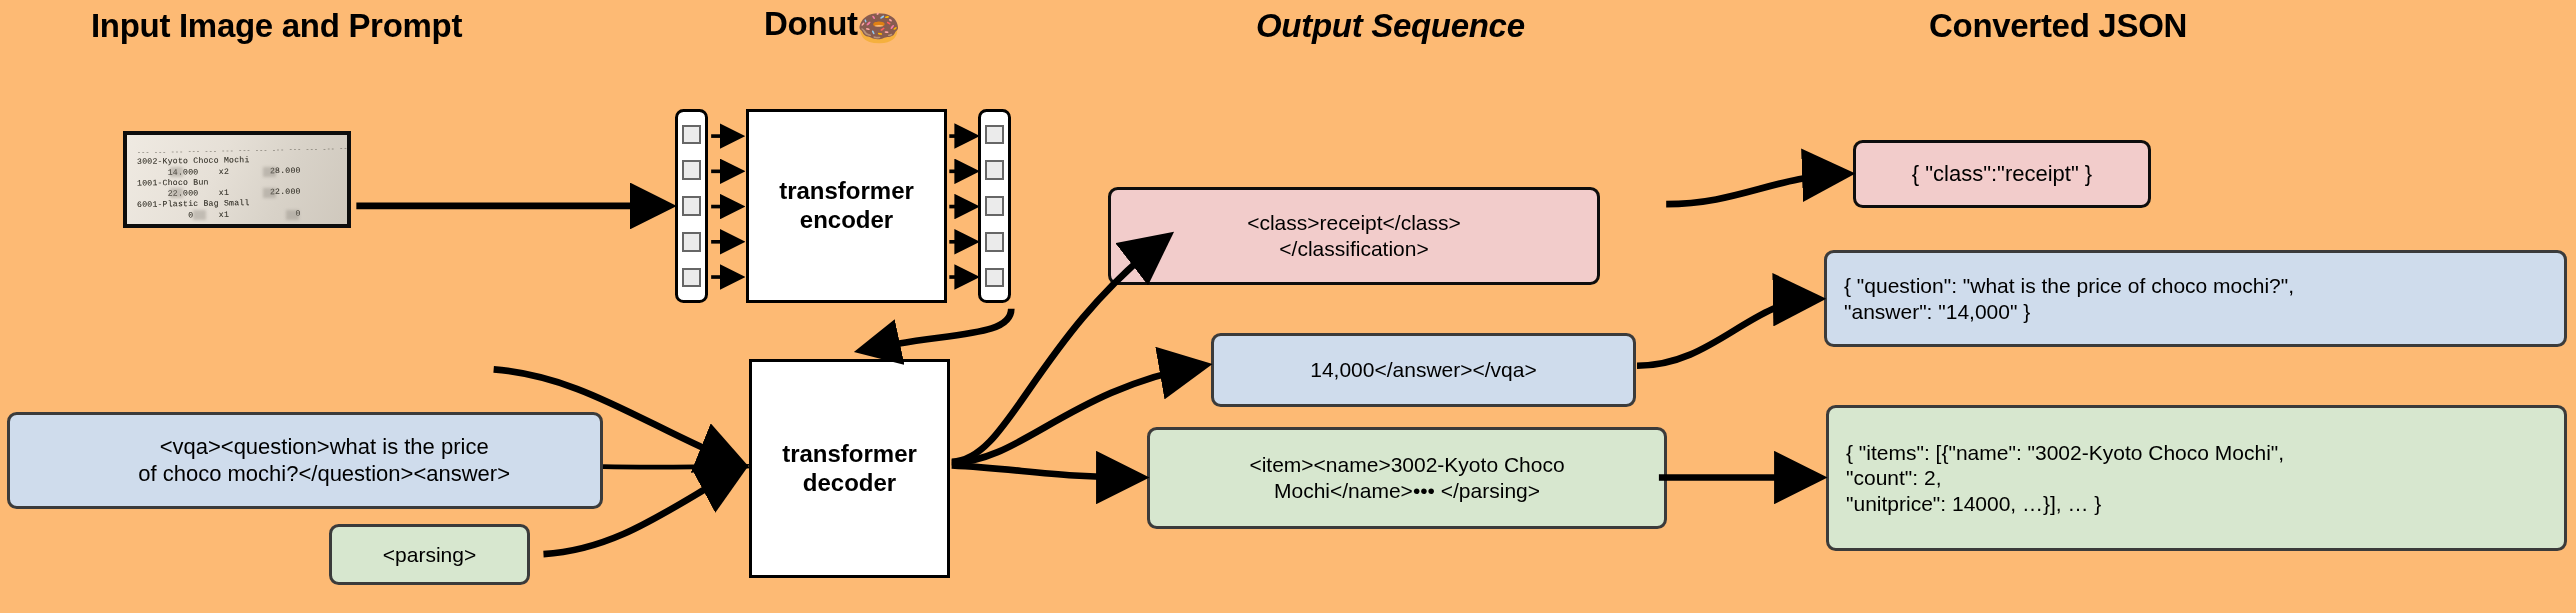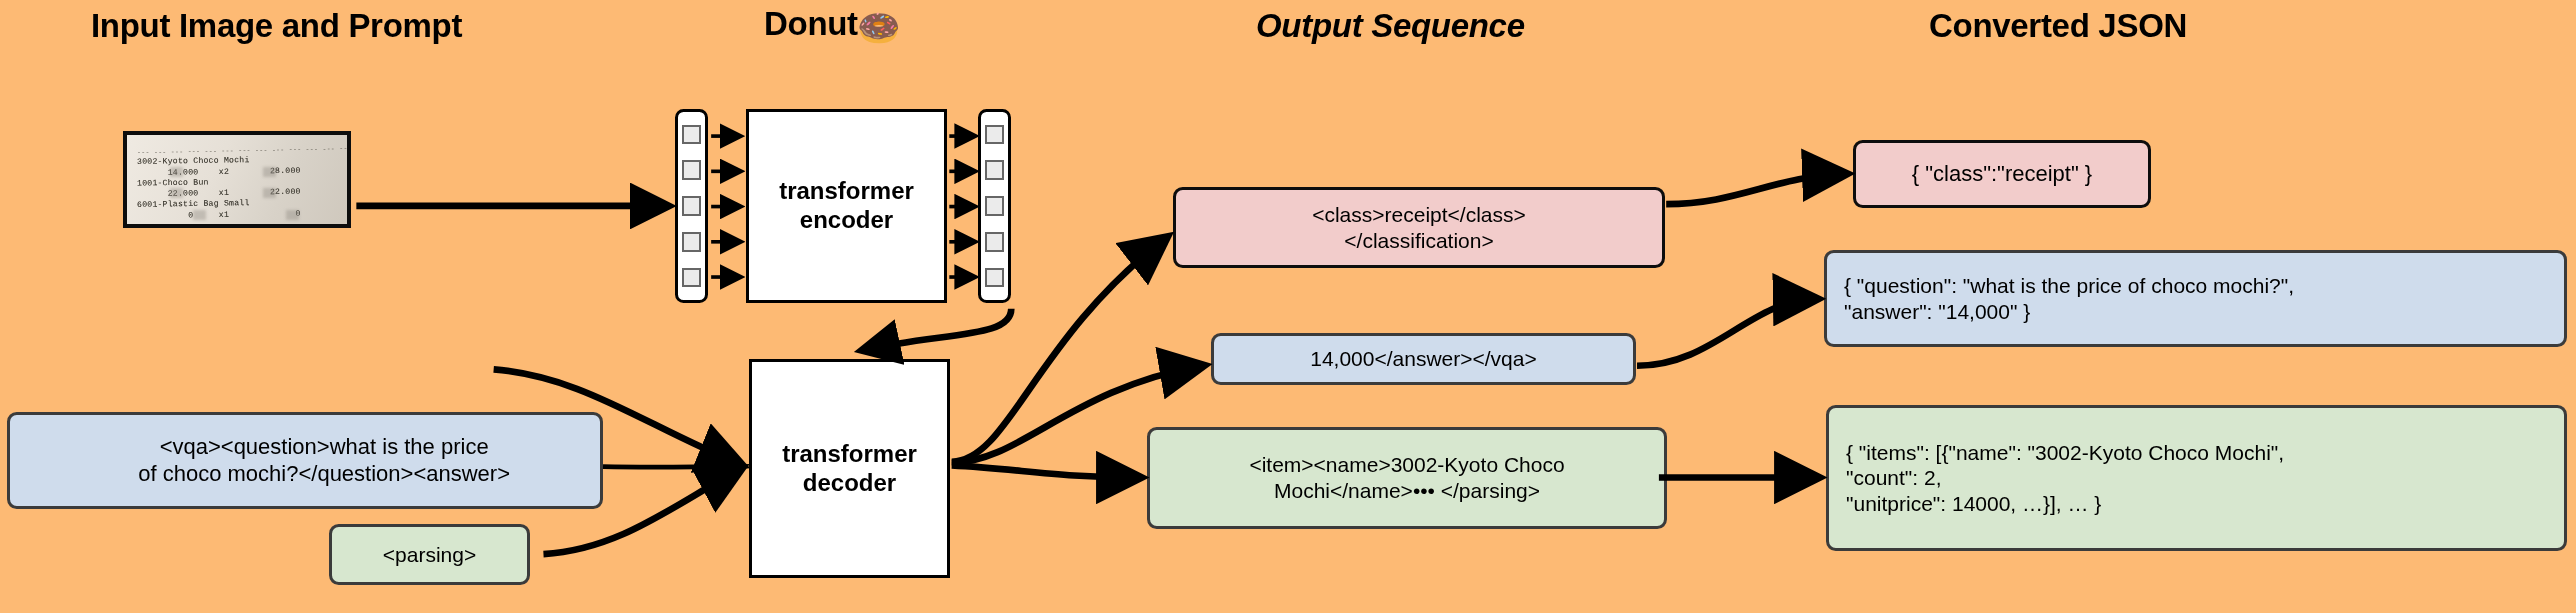--- a/index.html
+++ b/index.html
@@ -192,24 +192,24 @@
 
   <div class="tbox" id="decoder-box" style="left:749px; top:359px; width:201px; height:219px;">transformer
 decoder</div>
 
 
   <div class="node blue" id="prompt-vqa" style="left:7.3px; top:412px; width:596px; height:97px; font-size:22px;padding-left:45px;">&lt;vqa&gt;&lt;question&gt;what is the price
 of choco mochi?&lt;/question&gt;&lt;answer&gt;</div>
 
   <div class="node green" id="prompt-parsing" style="left:329px; top:524px; width:201px; height:61px;">&lt;parsing&gt;</div>
 
-  <div class="node pink strongborder" id="out-classification" style="left:1173px; top:187px; width:492px; height:81px;">&lt;class&gt;receipt&lt;/class&gt;
+  <div class="node pink strongborder" id="out-classification" style="left:1108px; top:187px; width:492px; height:98px;">&lt;class&gt;receipt&lt;/class&gt;
 &lt;/classification&gt;</div>
 
-  <div class="node blue" id="out-vqa" style="left:1211px; top:333px; width:425px; height:52px;">14,000&lt;/answer&gt;&lt;/vqa&gt;</div>
+  <div class="node blue" id="out-vqa" style="left:1211px; top:333px; width:425px; height:74px;">14,000&lt;/answer&gt;&lt;/vqa&gt;</div>
 
   <div class="node green" id="out-parsing" style="left:1147px; top:427px; width:520px; height:102px;">&lt;item&gt;&lt;name&gt;3002-Kyoto Choco
 Mochi&lt;/name&gt;••• &lt;/parsing&gt;</div>
 
   <div class="node pink strongborder" id="json-classification" style="left:1853px; top:140px; width:298px; height:68px; font-size:22px;">{ "class":"receipt" }</div>
 
   <div class="node blue left" id="json-vqa" style="left:1824px; top:250px; width:743px; height:97px; font-size:21px; padding-left:17px;">{ "question": "what is the price of choco mochi?",
    "answer": "14,000" }</div>
 
   <div class="node green left" id="json-parsing" style="left:1826px; top:405px; width:741px; height:146px; font-size:21px; padding-left:17px;">{ "items": [{"name": "3002-Kyoto Choco Mochi",

